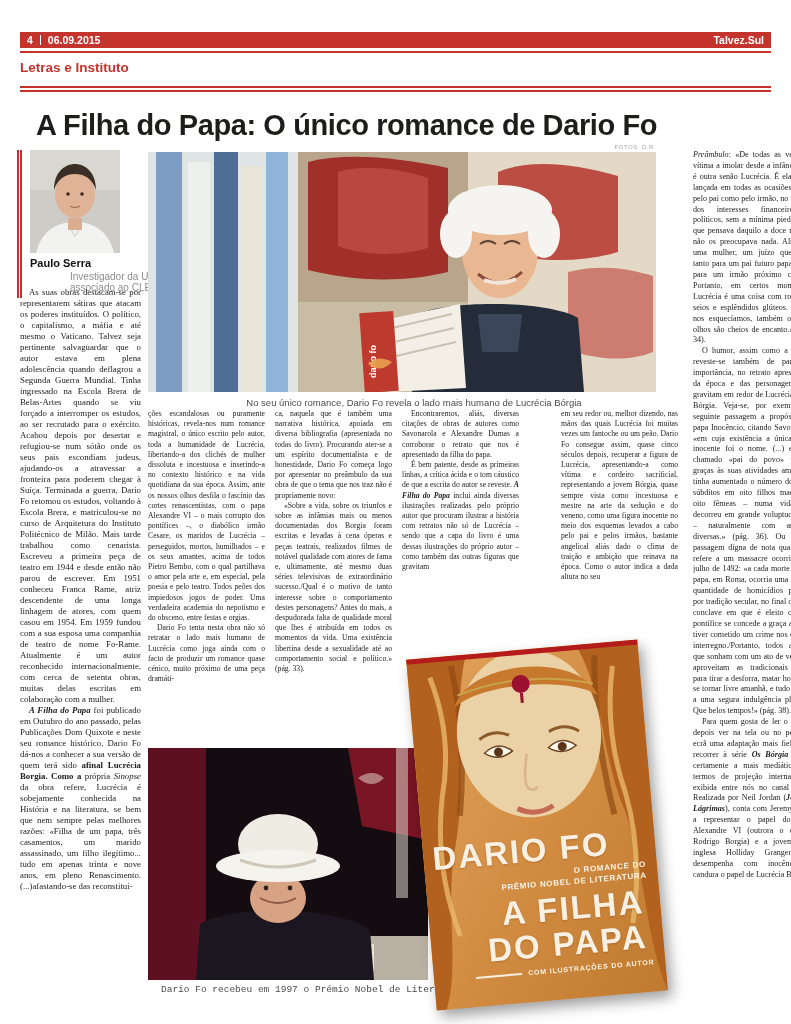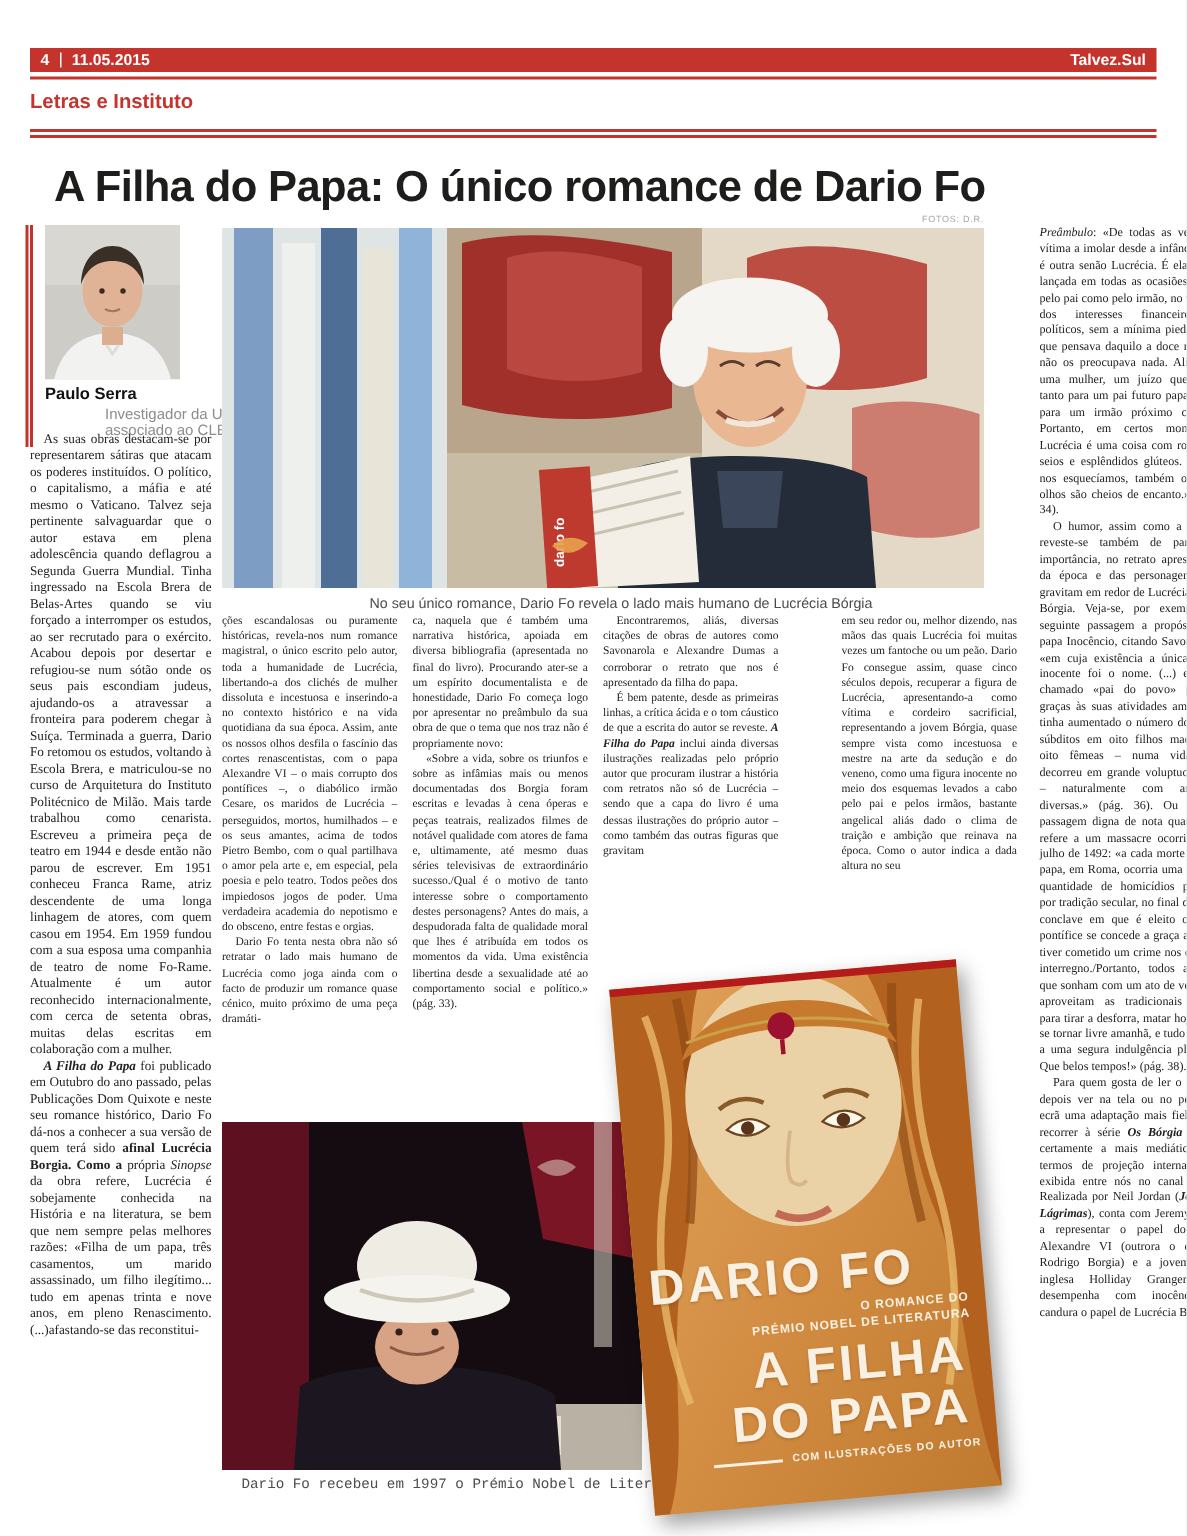--- a/index.html
+++ b/index.html
@@ -71,21 +71,21 @@
 </style>
 </head>
 <body>
 
 <div class="page">
 
   <div class="abs topbar">
     <span class="lft">
       <span>4</span>
       <span class="sep"></span>
-      <span>11.05.2015</span>
+      <span>06.09.2015</span>
     </span>
     <span>Talvez.Sul</span>
   </div>
   <div class="abs thinrule"></div>
   <div class="abs section">Letras e Instituto</div>
   <div class="abs dblrule"></div>
   <h1 class="abs headline" style="margin:16px;">A Filha do Papa: O único romance de Dario Fo</h1>
 
   <div class="abs rail"></div>
   <div class="abs aphoto">
@@ -151,21 +151,21 @@
 
   <div class="abs col col-1">
       <p><span>As suas obras destacam-se por representarem sátiras que atacam os poderes instituídos. O político, o capitalismo, a máfia e até mesmo o Vaticano. Talvez seja pertinente salvaguardar que o autor estava em plena adolescência quando deflagrou a Segunda Guerra Mundial. Tinha ingressado na Escola Brera de Belas-Artes quando se viu forçado a interromper os estudos, ao ser recrutado para o exército. Acabou depois por desertar e refugiou-se num sótão onde os seus pais escondiam judeus, ajudando-os a atravessar a fronteira para poderem chegar à Suíça. Terminada a guerra, Dario Fo retomou os estudos, voltando à Escola Brera, e matriculou-se no curso de Arquitetura do Instituto Politécnico de Milão. Mais tarde trabalhou como cenarista. Escreveu a primeira peça de teatro em 1944 e desde então não parou de escrever. Em 1951 conheceu Franca Rame, atriz descendente de uma longa linhagem de atores, com quem casou em 1954. Em 1959 fundou com a sua esposa uma companhia de teatro de nome Fo-Rame. Atualmente é um autor reconhecido internacionalmente, com cerca de setenta obras, muitas delas escritas em colaboração com a mulher.</span></p>
       <p><span style="font-weight: bold; font-style: italic;">A Filha do Papa</span><span> foi publicado em Outubro do ano passado, pelas Publicações Dom Quixote e neste seu romance histórico, Dario Fo dá-nos a conhecer a sua versão de quem terá sido </span><span style="font-weight: bold;">afinal Lucrécia Borgia. Como a</span><span> própria </span><span style="font-style: italic;">Sinopse</span><span> da obra refere, Lucrécia é sobejamente conhecida na História e na literatura, se bem que nem sempre pelas melhores razões: «Filha de um papa, três casamentos, um marido assassinado, um filho ilegítimo... tudo em apenas trinta e nove anos, em pleno Renascimento. (...)afastando-se das reconstitui-</span></p>
     </div>
   <div class="abs col colmid col-2">
       <p class="noind"><span>ções escandalosas ou puramente históricas, revela-nos num romance magistral, o único escrito pelo autor, toda a humanidade de Lucrécia, libertando-a dos clichés de mulher dissoluta e incestuosa e inserindo-a no contexto histórico e na vida quotidiana da sua época. Assim, ante os nossos olhos desfila o fascínio das cortes renascentistas, com o papa Alexandre VI – o mais corrupto dos pontífices –, o diabólico irmão Cesare, os maridos de Lucrécia – perseguidos, mortos, humilhados – e os seus amantes, acima de todos Pietro Bembo, com o qual partilhava o amor pela arte e, em especial, pela poesia e pelo teatro. Todos peões dos impiedosos jogos de poder. Uma verdadeira academia do nepotismo e do obsceno, entre festas e orgias.</span></p>
       <p><span>Dario Fo tenta nesta obra não só retratar o lado mais humano de Lucrécia como joga ainda com o facto de produzir um romance quase cénico, muito próximo de uma peça dramáti-</span></p>
     </div>
   <div class="abs col colmid col-3">
-      <p class="noind"><span>ca, naquela que é também uma narrativa histórica, apoiada em diversa bibliografia (apresentada no final do livro). Procurando ater-se a um espírito documentalista e de honestidade, Dario Fo começa logo por apresentar no preâmbulo da sua obra de que o tema que nos traz não é propriamente novo:</span></p>
+      <p class="noind"><span>ca, naquela que é também uma narrativa histórica, apoiada em diversa bibliografia (apresentada no todas do livro). Procurando ater-se a um espírito documentalista e de honestidade, Dario Fo começa logo por apresentar no preâmbulo da sua obra de que o tema que nos traz não é propriamente novo:</span></p>
       <p><span>«Sobre a vida, sobre os triunfos e sobre as infâmias mais ou menos documentadas dos Borgia foram escritas e levadas à cena óperas e peças teatrais, realizados filmes de notável qualidade com atores de fama e, ultimamente, até mesmo duas séries televisivas de extraordinário sucesso./Qual é o motivo de tanto interesse sobre o comportamento destes personagens? Antes do mais, a despudorada falta de qualidade moral que lhes é atribuída em todos os momentos da vida. Uma existência libertina desde a sexualidade até ao comportamento social e político.» (pág. 33).</span></p>
     </div>
   <div class="abs col colmid col-4">
       <p><span>Encontraremos, aliás, diversas citações de obras de autores como Savonarola e Alexandre Dumas a corroborar o retrato que nos é apresentado da filha do papa.</span></p>
       <p><span>É bem patente, desde as primeiras linhas, a crítica ácida e o tom cáustico de que a escrita do autor se reveste. </span><span style="font-weight: bold; font-style: italic;">A Filha do Papa</span><span> inclui ainda diversas ilustrações realizadas pelo próprio autor que procuram ilustrar a história com retratos não só de Lucrécia – sendo que a capa do livro é uma dessas ilustrações do próprio autor – como também das outras figuras que gravitam</span></p>
     </div>
   <div class="abs col colmid col-5">
       <p class="noind"><span>em seu redor ou, melhor dizendo, nas mãos das quais Lucrécia foi muitas vezes um fantoche ou um peão. Dario Fo consegue assim, quase cinco séculos depois, recuperar a figura de Lucrécia, apresentando-a como vítima e cordeiro sacrificial, representando a jovem Bórgia, quase sempre vista como incestuosa e mestre na arte da sedução e do veneno, como uma figura inocente no meio dos esquemas levados a cabo pelo pai e pelos irmãos, bastante angelical aliás dado o clima de traição e ambição que reinava na época. Como o autor indica a dada altura no seu</span></p>
     </div>
   <div class="abs col col-6">

